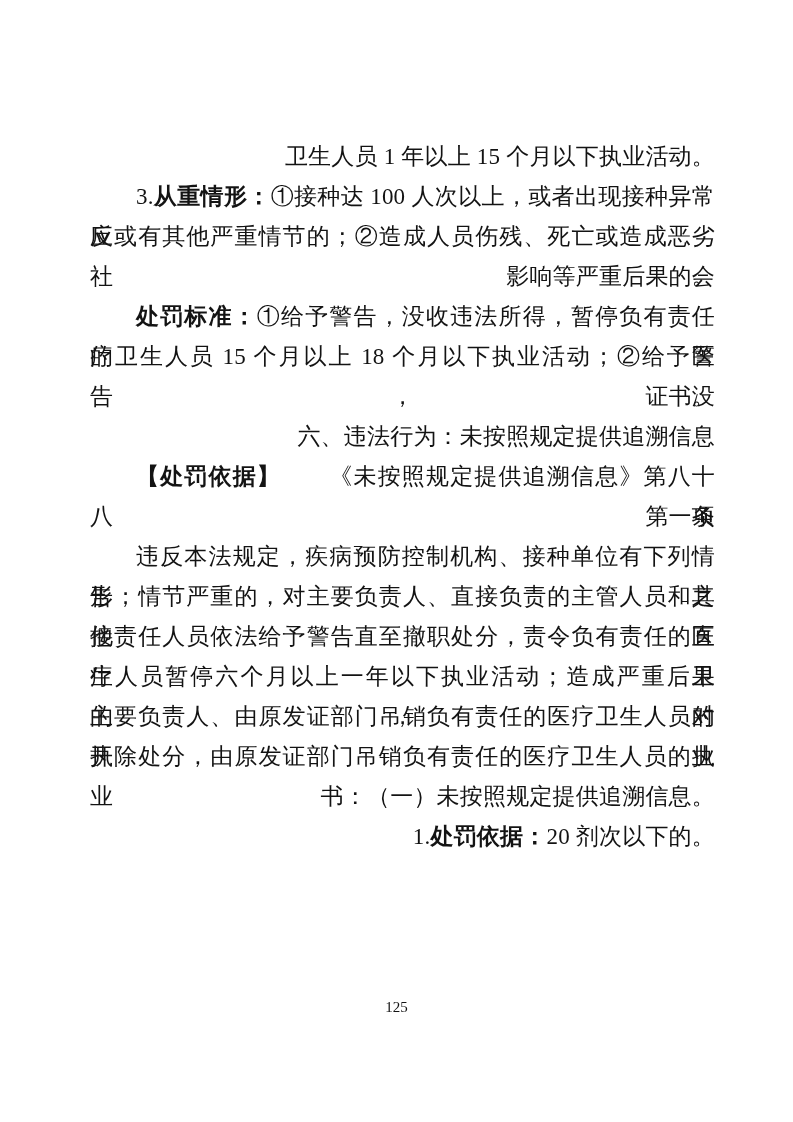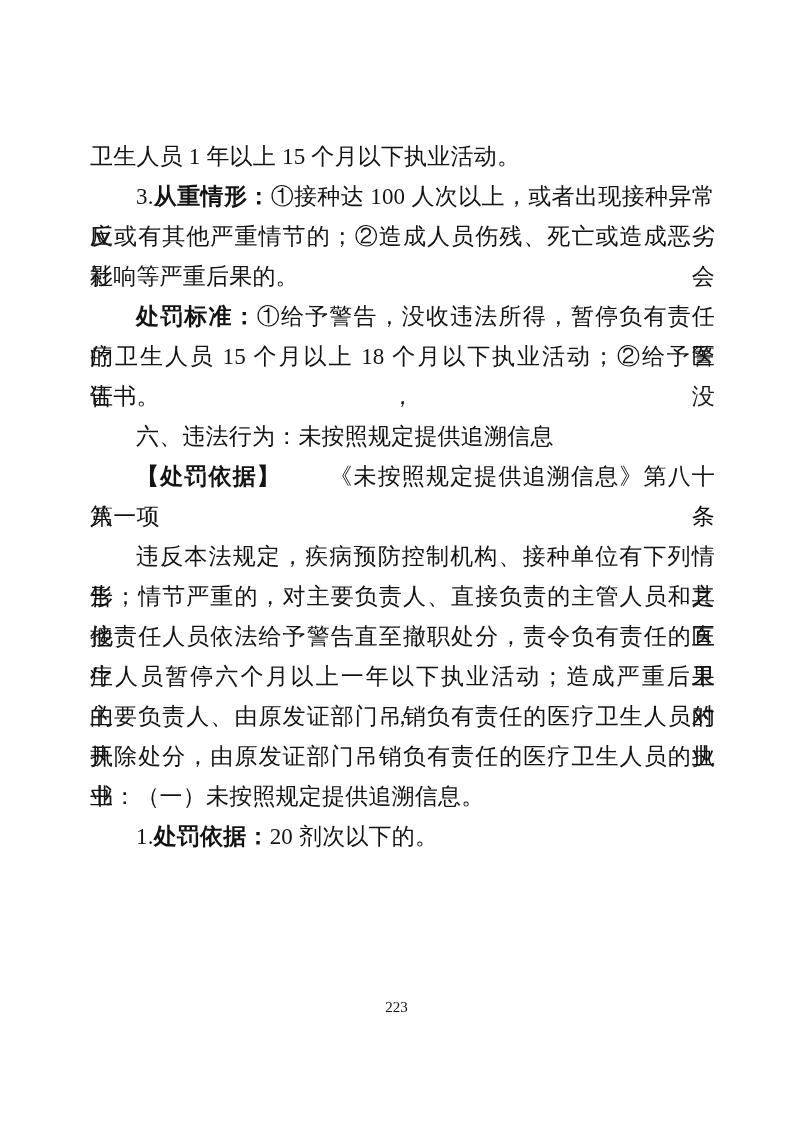--- a/index.html
+++ b/index.html
@@ -19,21 +19,21 @@
   .content {
     position: absolute;
     left: 90px;
     top: 137px;
     width: 625px;
   }
   .line {
     height: 40px;
     line-height: 40px;
     font-size: 23px;
-    text-align: left;
+    text-align: right;
     letter-spacing: 0.2px;
     white-space: normal;
   }
   .line.justify {
     text-align: justify;
     text-align-last: justify;
     -moz-text-align-last: justify;
     text-justify: inter-character;
   }
   .line.indent {
@@ -71,14 +71,14 @@
       <div class="line"><span>第一项</span></div>
       <div class="line justify indent"><span>违反本法规定，疾病预防控制机构、接种单位有下列情形之</span></div>
       <div class="line justify"><span>告；情节严重的，对主要负责人、直接负责的主管人员和其他直</span></div>
       <div class="line justify"><span>接责任人员依法给予警告直至撤职处分，责令负有责任的医疗卫</span></div>
       <div class="line justify"><span>生人员暂停六个月以上一年以下执业活动；造成严重后果的，对</span></div>
       <div class="line justify"><span>主要负责人、由原发证部门吊销负有责任的医疗卫生人员的执业</span></div>
       <div class="line justify"><span>开除处分，由原发证部门吊销负有责任的医疗卫生人员的执业</span></div>
       <div class="line"><span>书：（一）未按照规定提供追溯信息。</span></div>
       <div class="line indent"><span>1.</span><b>处罚依据：</b><span>20 剂次以下的。</span></div>
     </div>
-  <div class="page-number">223</div>
+  <div class="page-number">125</div>
 </div>
 
 </body></html>

